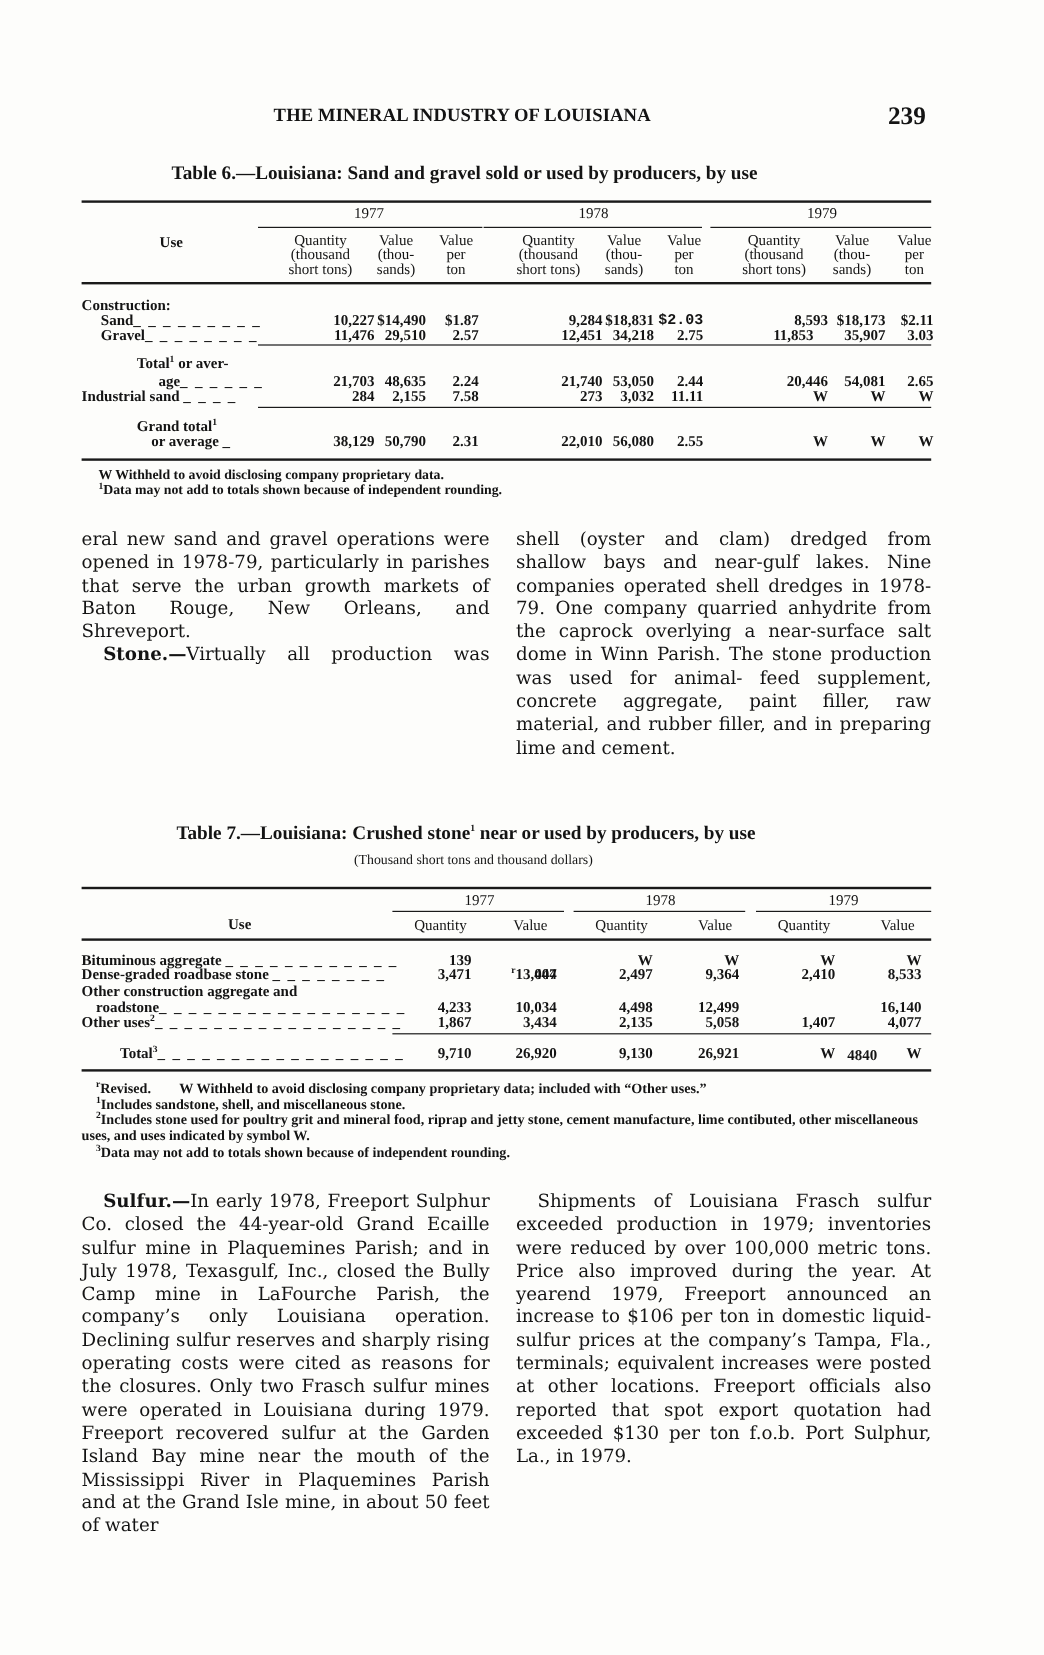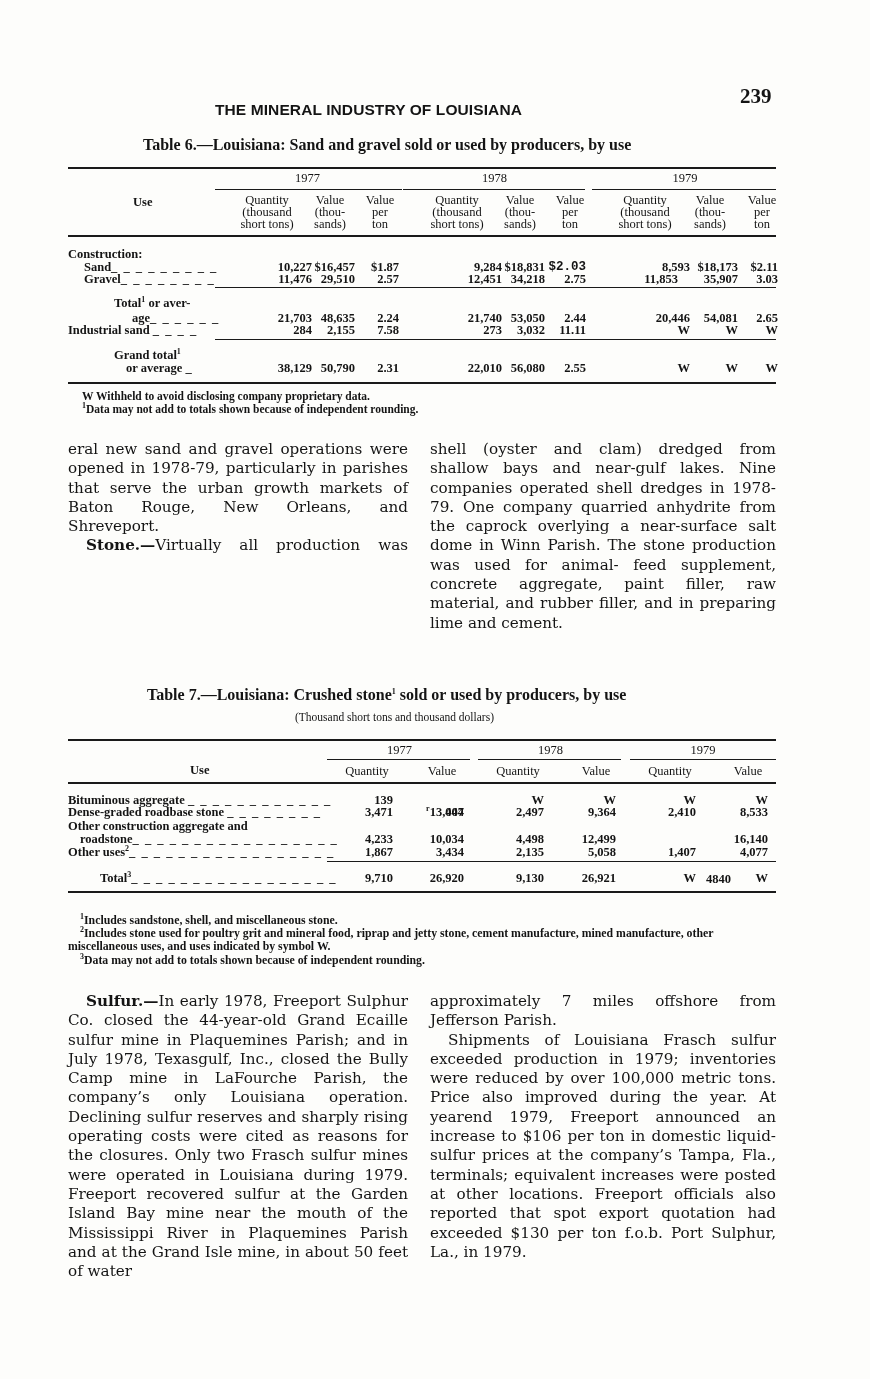--- a/index.html
+++ b/index.html
@@ -1,20 +1,20 @@
 <!DOCTYPE html>
 <html><head>
 <meta charset="utf-8">
 <style>
   html, body { margin: 0; padding: 0; background: #fdfdfb; }
   body { width: 870px; height: 1379px; position: relative; overflow: hidden;
          font-family: "DejaVu Serif", "Liberation Serif", serif; color: #141414; }
   .abs { position: absolute; }
-  .running-head { top: 88px; left: 215px; font-size: 15.5px; font-weight: bold; letter-spacing: 0.1px;
-                  font-family: Liberation Sans, sans-serif; margin-top: 13px; }
+  .running-head { top: 88px; left: 228px; font-size: 15.5px; font-weight: bold; letter-spacing: 0.1px;
+                  font-family: Liberation Serif, serif; }
   .page-num { top: 84px; left: 740px; font-size: 21px; font-weight: bold;
               font-family: "Liberation Serif", "DejaVu Serif", serif; }
   .table-title { font-weight: bold; font-size: 16px; font-family: "Liberation Serif", "DejaVu Serif", serif; white-space: nowrap; }
   .t6-title { top: 136px; left: 143px; }
   .t7-title { top: 686px; left: 147px; }
   .t7-sub { top: 711px; left: 295px; font-size: 11.5px; font-family: "Liberation Serif", serif; }
   .tbl { font-family: "Liberation Serif", "DejaVu Serif", serif; font-weight: bold; font-size: 12.5px; line-height: 12.5px; }
   .rule { position: absolute; background: #1a1a1a; }
   .cell { position: absolute; white-space: nowrap; }
   .r { text-align: right; }
@@ -92,21 +92,21 @@
       <div>ton</div>
   </div>
   <div class="rule" style="left:68px;top:235px;width:708px;height:2px;"></div>
 
   <div class="cell" style="left:68px;top:248px;">Construction:</div>
 
   <div>
     <div class="cell" style="left:84px;top:261px;"><span>Sand</span><span class="dots">_ _ _ _ _ _ _ _ _</span></div>
     <div class="t6vals">
         <div class="cell r" style="left: 232px; width: 80px; top: 261px;">10,227</div>
-        <div class="cell r" style="left: 275px; width: 80px; top: 261px;">$16,457</div>
+        <div class="cell r" style="left: 275px; width: 80px; top: 261px;">$14,490</div>
         <div class="cell r" style="left: 319px; width: 80px; top: 261px;">$1.87</div>
         <div class="cell r" style="left: 422px; width: 80px; top: 261px;">9,284</div>
         <div class="cell r" style="left: 465px; width: 80px; top: 261px;">$18,831</div>
         <div class="cell r" style="left: 506px; width: 80px; top: 261px; font-family: Liberation Mono, monospace;">$2.03</div>
         <div class="cell r" style="left: 610px; width: 80px; top: 261px;">8,593</div>
         <div class="cell r" style="left: 658px; width: 80px; top: 261px;">$18,173</div>
         <div class="cell r" style="left: 698px; width: 80px; top: 261px;">$2.11</div>
       </div>
   </div>
   <div>
@@ -178,21 +178,21 @@
 </div>
 
 <div class="abs body-text" style="left:68px;top:440px;width:340px;">
   <p>eral new sand and gravel operations were opened in 1978-79, particularly in parishes that serve the urban growth markets of Baton Rouge, New Orleans, and Shreveport.</p>
   <p class="indent" style="text-align-last: justify;"><b>Stone.—</b><span>Virtually all production was</span></p>
 </div>
 <div class="abs body-text" style="left:430px;top:440px;width:346px;">
   <p>shell (oyster and clam) dredged from shallow bays and near-gulf lakes. Nine companies operated shell dredges in 1978-79. One company quarried anhydrite from the caprock overlying a near-surface salt dome in Winn Parish. The stone production was used for animal- feed supplement, concrete aggregate, paint filler, raw material, and rubber filler, and in preparing lime and cement.</p>
 </div>
 
-<div class="abs table-title t7-title"><span>Table 7.—Louisiana: Crushed stone</span><sup>1</sup><span> sold or used by producers, by use</span></div>
+<div class="abs table-title t7-title"><span>Table 7.—Louisiana: Crushed stone</span><sup>1</sup><span> near or used by producers, by use</span></div>
 <div class="abs t7-sub">(Thousand short tons and thousand dollars)</div>
 
 <div class="abs tbl" style="left:0;top:0;width:870px;height:980px;">
   <div class="rule" style="left:68px;top:739px;width:708px;height:2px;"></div>
   <div class="cell" style="left:190px;top:764px;">Use</div>
 
   <div class="cell c" style="left:327px;top:744px;width:145px;font-weight:normal;">1977</div>
   <div class="cell c" style="left:478px;top:744px;width:145px;font-weight:normal;">1978</div>
   <div class="cell c" style="left:630px;top:744px;width:146px;font-weight:normal;">1979</div>
   <div class="rule" style="left:327px;top:759px;width:143px;height:1px;"></div>
@@ -259,24 +259,24 @@
         <div class="cell r" style="left: 313px; width: 80px; top: 872px;">9,710</div>
         <div class="cell r" style="left: 384px; width: 80px; top: 872px;">26,920</div>
         <div class="cell r" style="left: 464px; width: 80px; top: 872px;">9,130</div>
         <div class="cell r" style="left: 536px; width: 80px; top: 872px;">26,921</div>
         <div class="cell r" style="left: 616px; width: 80px; top: 872px;">W</div>
         <div class="cell r" style="left: 688px; width: 80px; top: 872px;">W</div>
       </div>
   </div>
   <div class="rule" style="left:68px;top:891px;width:708px;height:2px;"></div>
 
+  <div class="cell fn7" style="left:80px;top:901px;font-weight:bold;"><sup>r</sup><span>Revised.  W Withheld to avoid disclosing company proprietary data; included with “Other uses.”</span></div>
   <div class="cell fn7" style="left:80px;top:914px;font-weight:bold;"><sup>1</sup><span>Includes sandstone, shell, and miscellaneous stone.</span></div>
-  <div class="fn7" style="position:absolute;left:68px;top:927px;width:712px;font-weight:bold;text-indent:12px;"><sup>2</sup><span>Includes stone used for poultry grit and mineral food, riprap and jetty stone, cement manufacture, mined manufacture, other miscellaneous uses, and uses indicated by symbol W.</span></div>
+  <div class="fn7" style="position:absolute;left:68px;top:927px;width:712px;font-weight:bold;text-indent:12px;"><sup>2</sup><span>Includes stone used for poultry grit and mineral food, riprap and jetty stone, cement manufacture, lime contibuted, other miscellaneous uses, and uses indicated by symbol W.</span></div>
   <div class="cell fn7" style="left:80px;top:954px;font-weight:bold;"><sup>3</sup><span>Data may not add to totals shown because of independent rounding.</span></div>
 </div>
 
 <div class="abs body-text" style="left:68px;top:992px;width:340px;">
   <p class="indent"><b>Sulfur.—</b><span>In early 1978, Freeport Sulphur Co. closed the 44-year-old Grand Ecaille sulfur mine in Plaquemines Parish; and in July 1978, Texasgulf, Inc., closed the Bully Camp mine in LaFourche Parish, the company’s only Louisiana operation. Declining sulfur reserves and sharply rising operating costs were cited as reasons for the closures. Only two Frasch sulfur mines were operated in Louisiana during 1979. Freeport recovered sulfur at the Garden Island Bay mine near the mouth of the Mississippi River in Plaquemines Parish and at the Grand Isle mine, in about 50 feet of water</span></p>
 </div>
 <div class="abs body-text" style="left:430px;top:992px;width:346px;">
-  <p>approximately 7 miles offshore from Jefferson Parish.</p>
   <p class="indent">Shipments of Louisiana Frasch sulfur exceeded production in 1979; inventories were reduced by over 100,000 metric tons. Price also improved during the year. At yearend 1979, Freeport announced an increase to $106 per ton in domestic liquid-sulfur prices at the company’s Tampa, Fla., terminals; equivalent increases were posted at other locations. Freeport officials also reported that spot export quotation had exceeded $130 per ton f.o.b. Port Sulphur, La., in 1979.</p>
 </div>
 
 </body></html>

